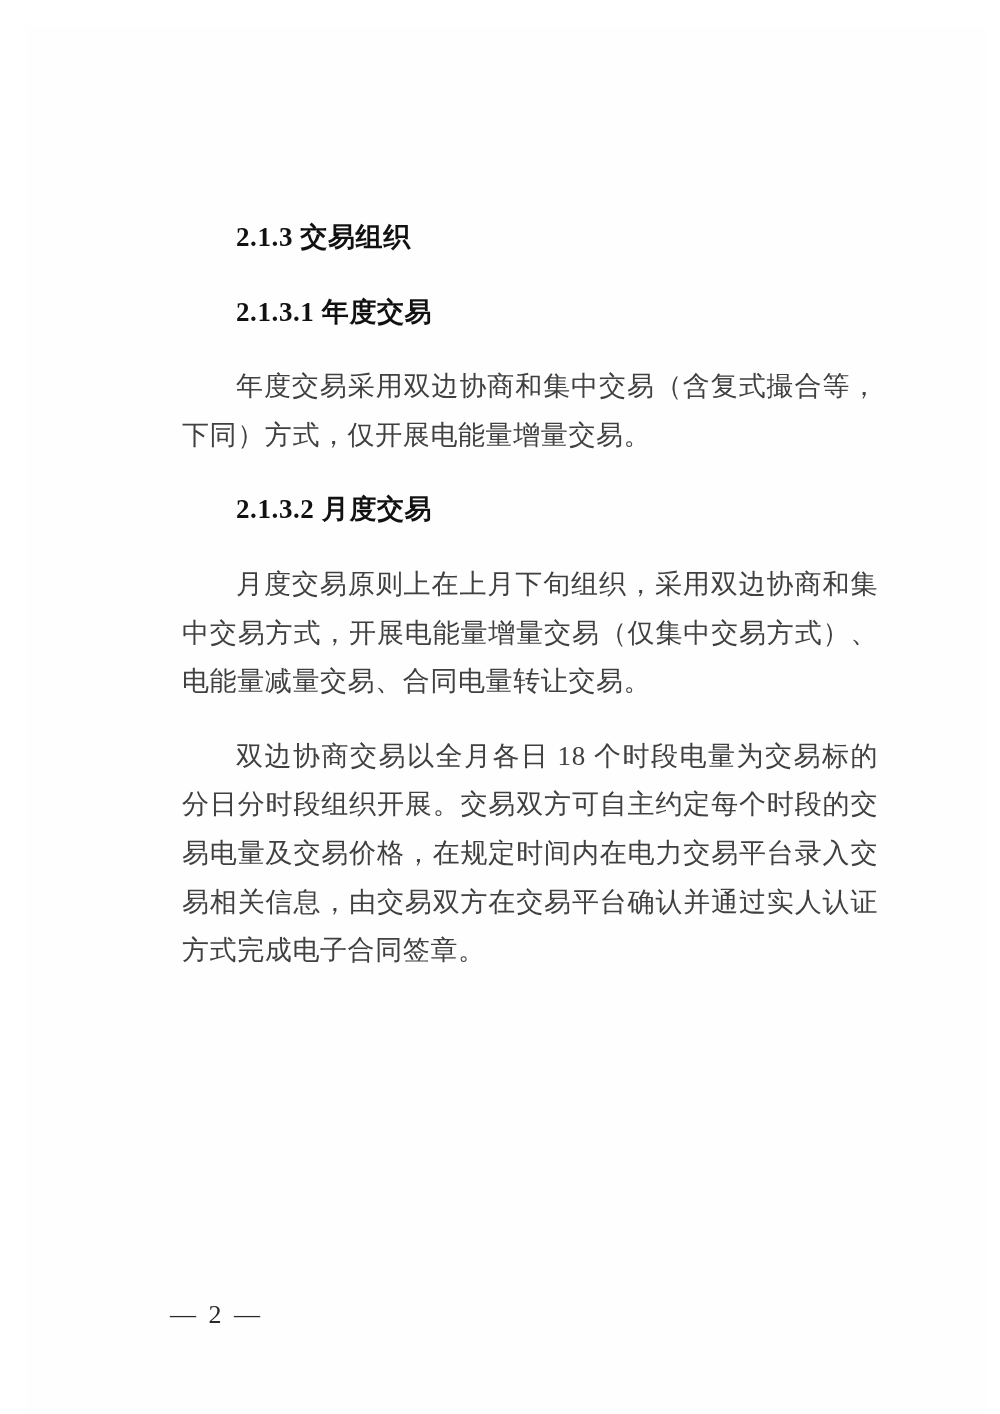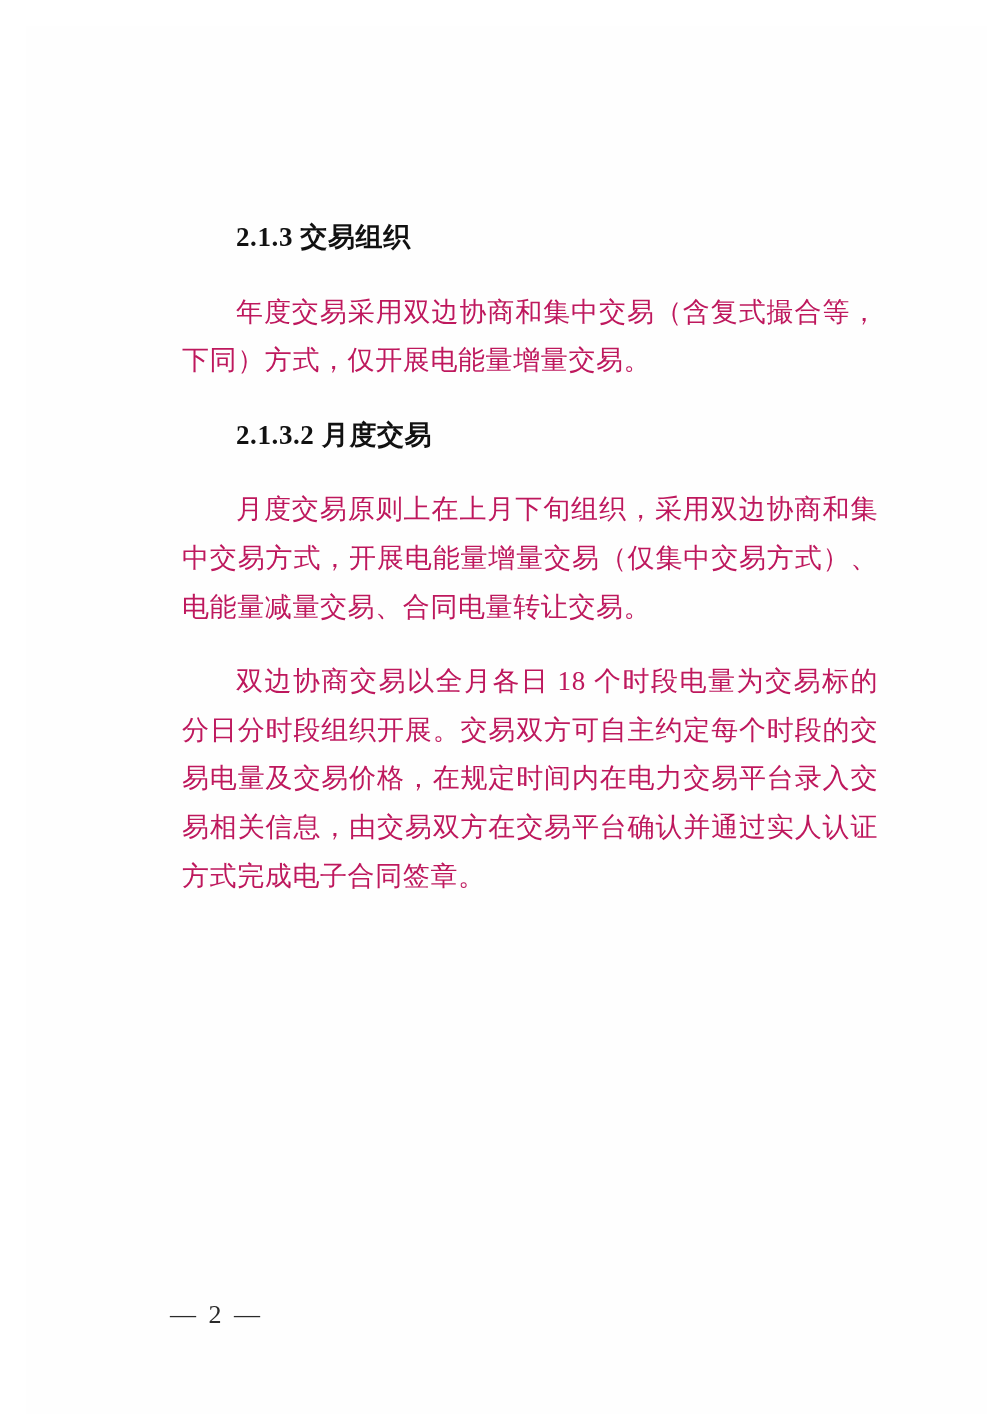--- a/index.html
+++ b/index.html
@@ -20,21 +20,21 @@
     left: 130px;
     top: 161px;
     width: 748px;
   }
   .block {
     font-size: 27px;
     line-height: 48.6px;
     letter-spacing: 0.6px;
     text-align: justify;
     text-indent: 2em;
-    color: #be185d;
+    color: #404040;
   }
   .heading {
     font-weight: 700;
     text-align: left;
     color: #111111;
   }
   .page-number {
     position: absolute;
     left: 131px;
     top: 1261px;
@@ -42,19 +42,20 @@
     letter-spacing: 3px;
     color: #2a2a2a;
   }
 </style>
 </head>
 <body>
 
 <div class="page">
   <div class="content">
     <div class="block heading">2.1.3 交易组织</div>
+    <div class="block heading">2.1.3.1 年度交易</div>
     <div class="block paragraph">年度交易采用双边协商和集中交易（含复式撮合等，下同）方式，仅开展电能量增量交易。</div>
     <div class="block heading">2.1.3.2 月度交易</div>
     <div class="block paragraph">月度交易原则上在上月下旬组织，采用双边协商和集中交易方式，开展电能量增量交易（仅集中交易方式）、电能量减量交易、合同电量转让交易。</div>
     <div class="block paragraph">双边协商交易以全月各日 18 个时段电量为交易标的分日分时段组织开展。交易双方可自主约定每个时段的交易电量及交易价格，在规定时间内在电力交易平台录入交易相关信息，由交易双方在交易平台确认并通过实人认证方式完成电子合同签章。</div>
   </div>
   <div class="page-number">— 2 —</div>
 </div>
 
 </body></html>

